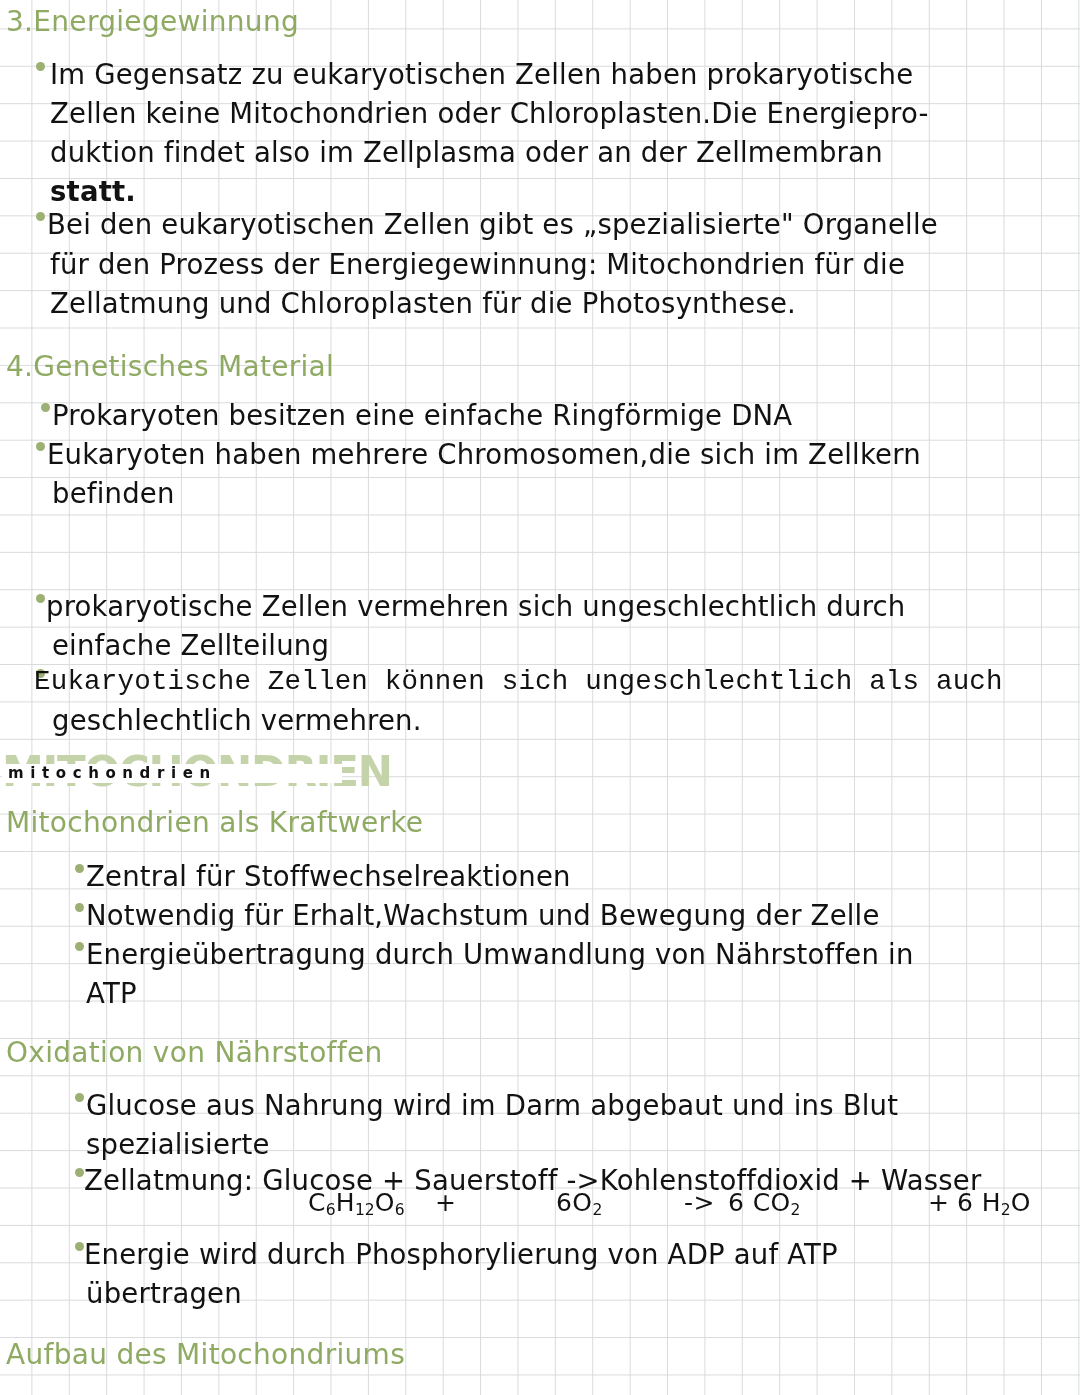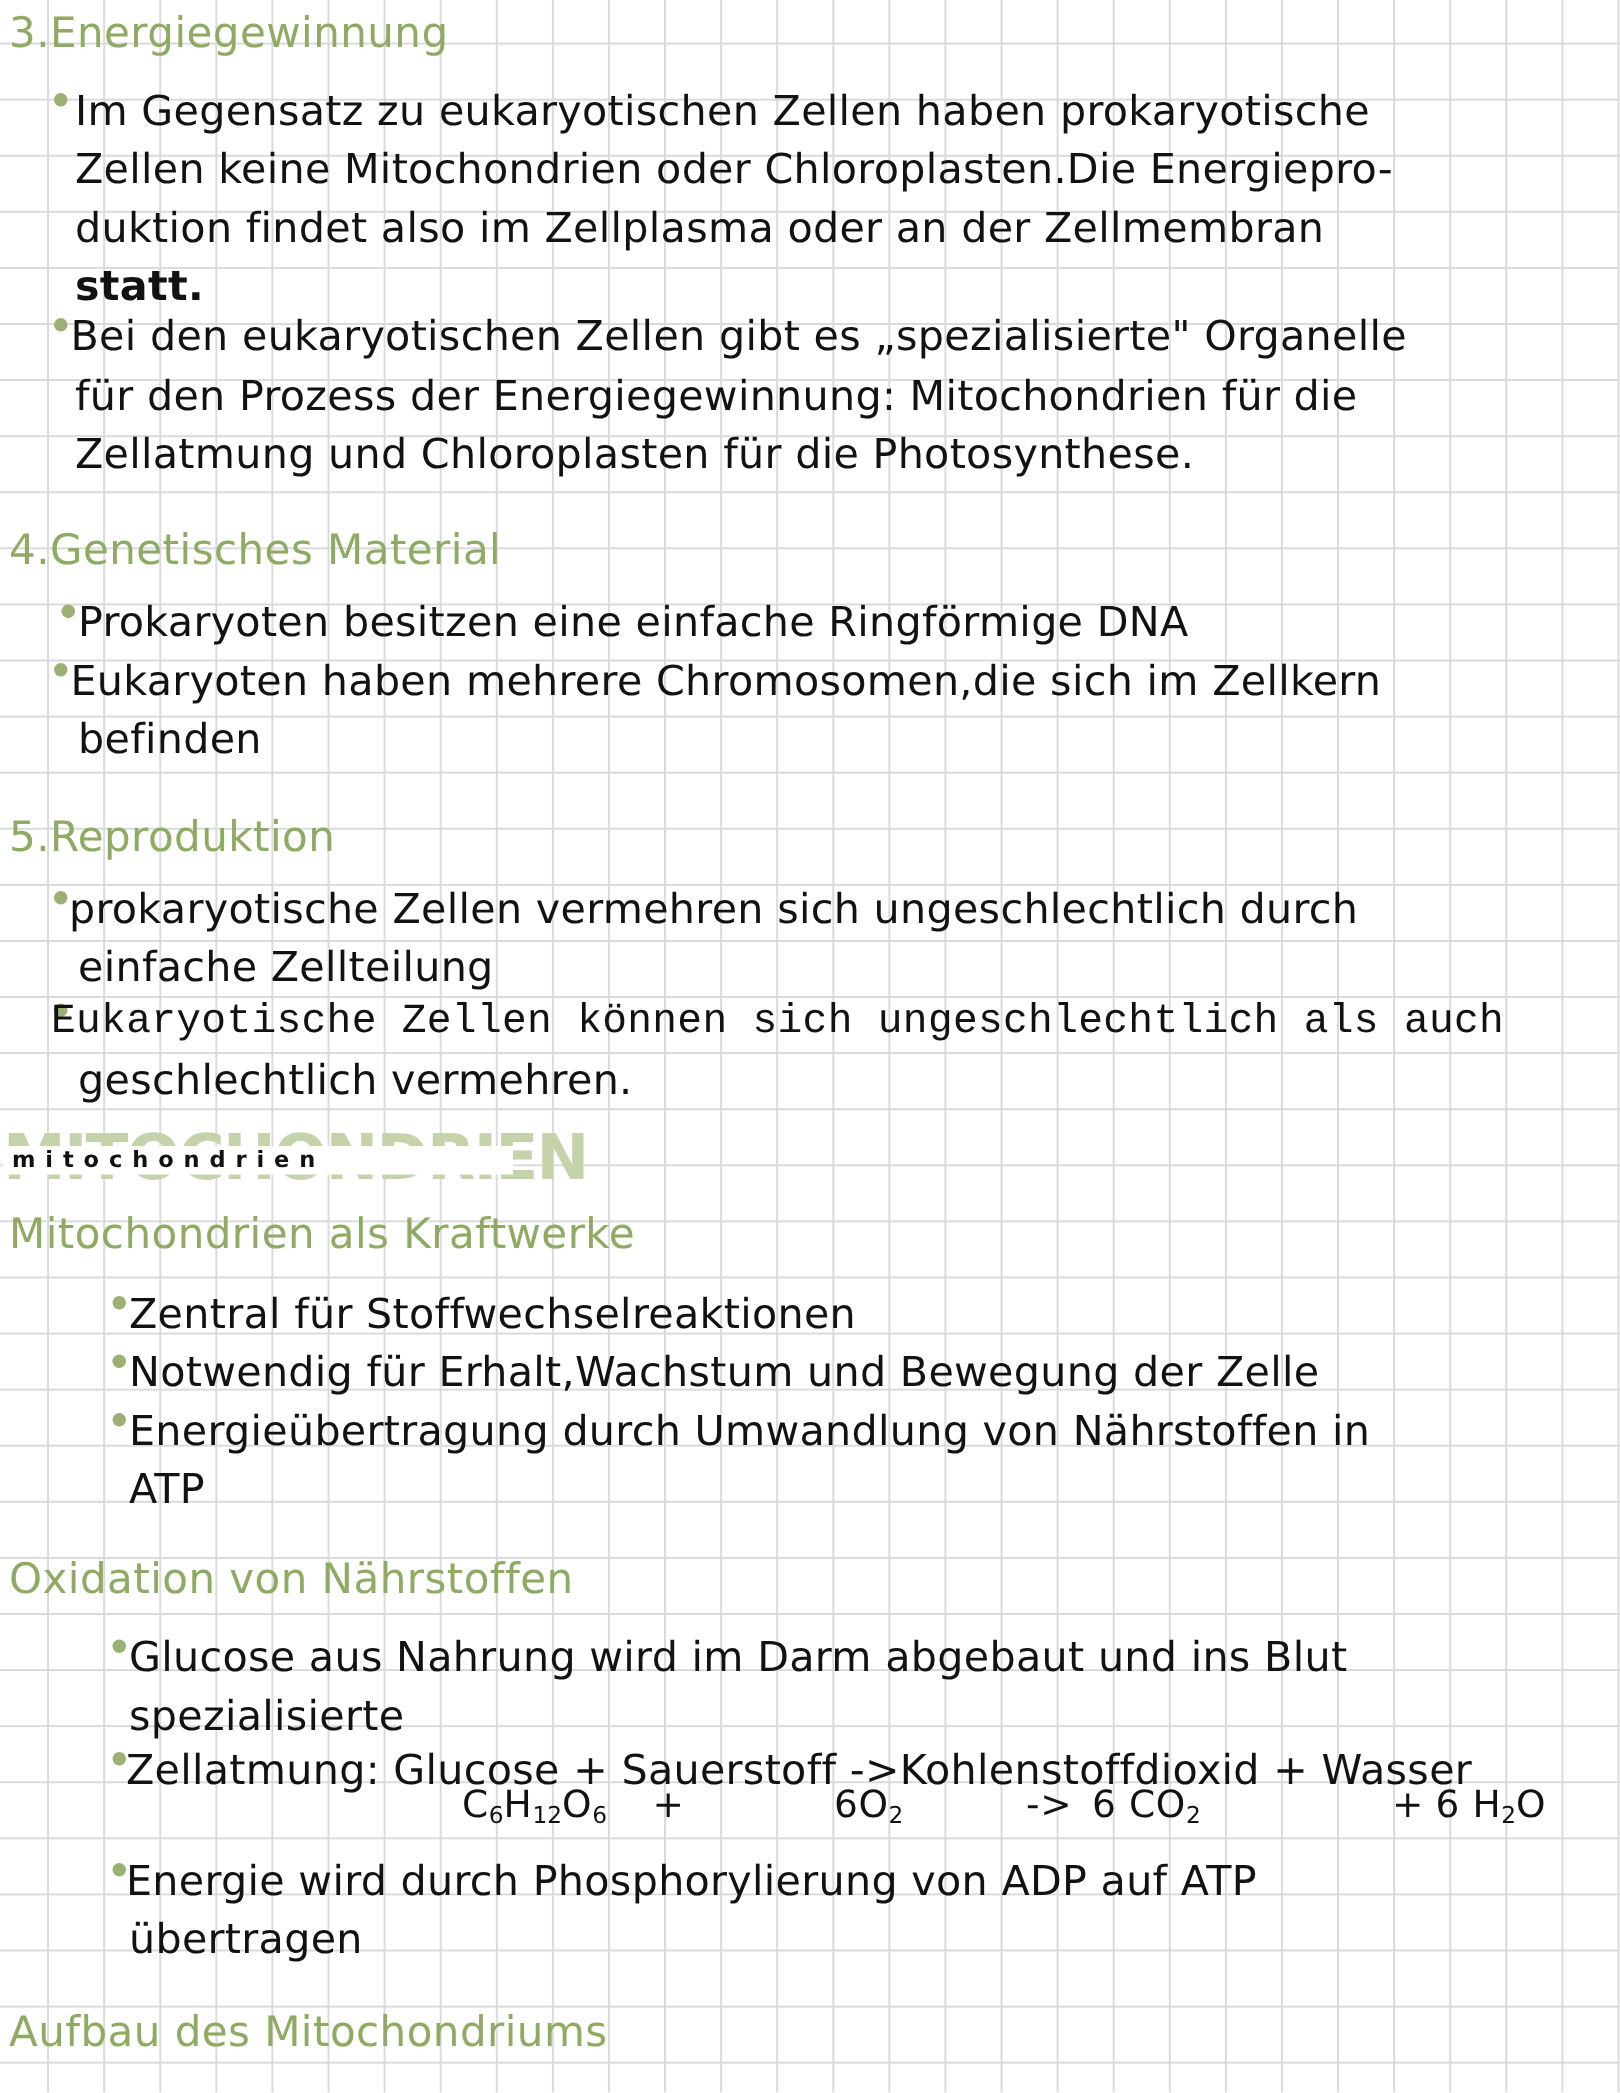--- a/index.html
+++ b/index.html
@@ -122,21 +122,20 @@
 
   <div class="note heading" style="left:6px; top:353px;">4.Genetisches Material</div>
 
   <div class="bullet-dot" style="left:41px; top:403px;"></div>
   <div class="note body-line" style="left:52px; top:391px;">Prokaryoten besitzen eine einfache Ringförmige DNA</div>
 
   <div class="bullet-dot" style="left:36px; top:442px;"></div>
   <div class="note body-line" style="left:47px; top:430px;">Eukaryoten haben mehrere Chromosomen,die sich im Zellkern</div>
   <div class="note body-line" style="left:52px; top:469px;">befinden</div>
 
-  <div class="note heading" style="left:6px; top:544px;">5.Reproduktion</div>
 
   <div class="bullet-dot" style="left:36px; top:594px;"></div>
   <div class="note body-line" style="left:46px; top:582px;">prokaryotische Zellen vermehren sich ungeschlechtlich durch</div>
   <div class="note body-line" style="left:52px; top:621px;">einfache Zellteilung</div>
 
   <div class="bullet-dot" style="left:36px; top:669px;"></div>
   <div class="note body-line" style="left:34px; top:657px;font-family:Liberation Mono, monospace;">Eukaryotische Zellen können sich ungeschlechtlich als auch</div>
   <div class="note body-line" style="left:52px; top:696px;">geschlechtlich vermehren.</div>
 
   <div id="banner">

